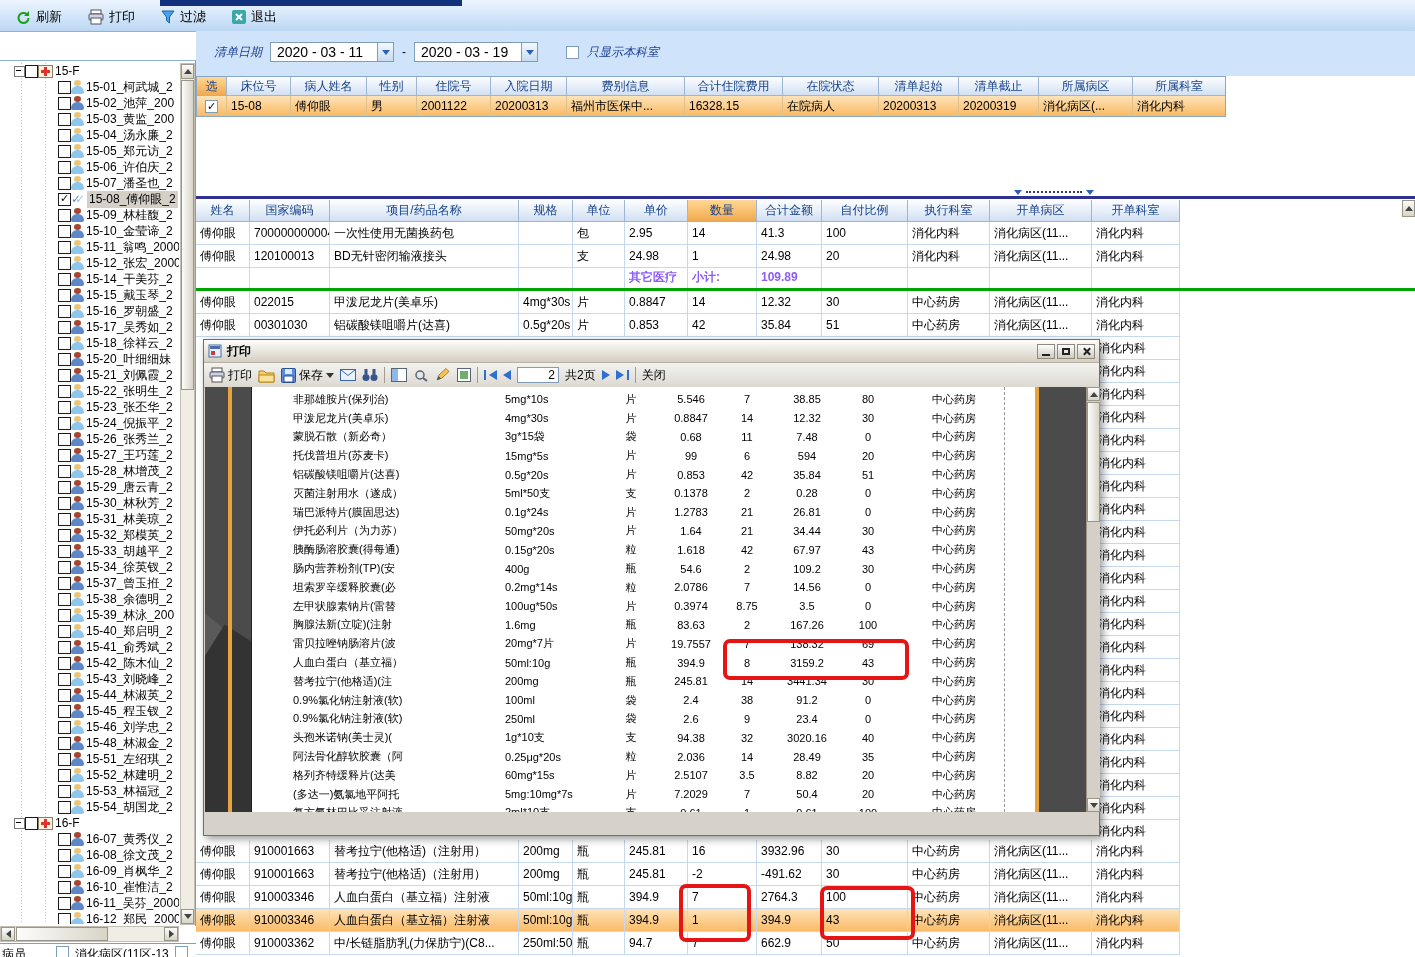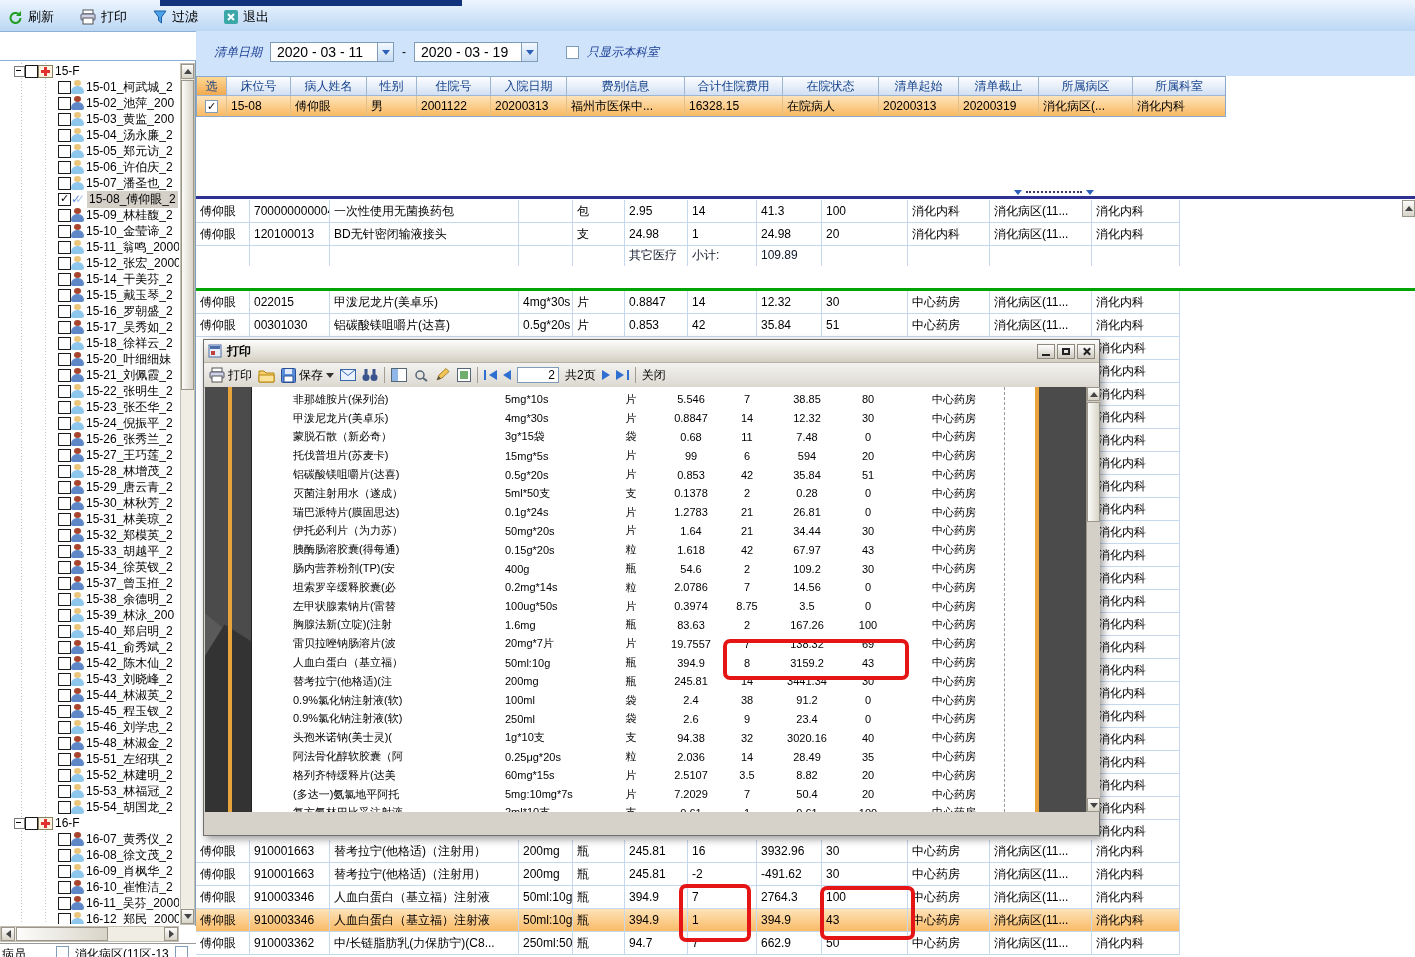--- a/index.html
+++ b/index.html
@@ -3,21 +3,21 @@
 <meta charset="utf-8">
 <style>
   html,body{margin:0;padding:0;background:#888;}
   #root{position:relative;width:1415px;height:957px;background:#fff;overflow:hidden;
         font-family:"Liberation Sans","DejaVu Sans",sans-serif;font-size:12px;color:#000;}
   .abs{position:absolute;}
 
   
   .top-toolbar{left:0;top:0;width:1415px;height:31px;background:linear-gradient(#ecf5fe,#bcd7f4);border-bottom:1px solid #8fb0d8;}
   .navy-frag{left:160px;top:0;width:302px;height:6px;background:#12327e;}
-  .tb-row{position:absolute;left:8px;top:7px;display:flex;gap:26px;align-items:center;height:20px;}
+  .tb-row{position:absolute;left:16px;top:7px;display:flex;gap:26px;align-items:center;height:20px;}
   .tb-btn{display:flex;align-items:center;gap:5px;font-size:13px;cursor:default;}
 
   
   .search-zone{left:0;top:31px;width:196px;height:29px;background:linear-gradient(#d8e9fb,#c2daf5);display:flex;align-items:center;padding-left:2px;gap:3px;box-sizing:border-box;}
   .search-input{width:66px;height:17px;background:#fff;border:1px solid #7f9db9;}
   .sq-btn{width:21px;height:21px;background:linear-gradient(#fefefe,#d9e7f6);border:1px solid #7f9db9;display:flex;align-items:center;justify-content:center;}
   .filter-zone{left:196px;top:31px;width:1219px;height:45px;background:#cfe4fb;}
   .filter-controls{position:absolute;left:18px;top:11px;display:flex;align-items:center;gap:8px;}
   .date-box{display:flex;height:20px;}
   .date-text{width:100px;background:#fff;border:1px solid #7f9db9;border-right:none;display:flex;align-items:center;padding-left:6px;font-size:14px;}
@@ -91,21 +91,21 @@
   .navy-line{left:196px;top:196px;width:1219px;height:3px;background:#2e3192;}
   .split-ind{left:1014px;top:188px;width:80px;height:8px;display:flex;align-items:center;gap:4px;}
   .split-dots{flex:1;border-top:2px dotted #3a3a6e;}
   .dgrid{width:984px;}
   .dg-h{display:flex;height:22px;}
   .dg-h .c{background:linear-gradient(#fdfeff,#d2e0f3);color:#15428b;text-align:center;border-right:1px solid #9db6d3;border-bottom:1px solid #9db6d3;line-height:21px;overflow:hidden;white-space:nowrap;box-sizing:border-box;}
   .dg-h .c:nth-child(7){background:linear-gradient(#ffd894,#f2a94f);}
   .dg-row{display:flex;height:23px;background:#fff;}
   .dg-row .c{border-right:1px solid #c6d8ee;border-bottom:1px solid #c6d8ee;line-height:22px;padding-left:4px;overflow:hidden;white-space:nowrap;box-sizing:border-box;}
   .dg-row.sub{height:20px;}
-  .dg-row.sub .c{line-height:19px;color:#0f172a;border-bottom:none;}
+  .dg-row.sub .c{line-height:19px;color:#8b5cf6;border-bottom:none;font-weight:bold;}
   .dg-row.selected{background:linear-gradient(#fee3b9,#f9b963);}
   .dg-h .c:nth-child(1),.dg-row .c:nth-child(1){width:54px;}
   .dg-h .c:nth-child(2),.dg-row .c:nth-child(2){width:80px;}
   .dg-h .c:nth-child(3),.dg-row .c:nth-child(3){width:189px;}
   .dg-h .c:nth-child(4),.dg-row .c:nth-child(4){width:54px;}
   .dg-h .c:nth-child(5),.dg-row .c:nth-child(5){width:52px;}
   .dg-h .c:nth-child(6),.dg-row .c:nth-child(6){width:63px;}
   .dg-h .c:nth-child(7),.dg-row .c:nth-child(7){width:69px;}
   .dg-h .c:nth-child(8),.dg-row .c:nth-child(8){width:65px;}
   .dg-h .c:nth-child(9),.dg-row .c:nth-child(9){width:86px;}
@@ -881,20 +881,35 @@
   </div>
 
   <div class="abs split-ind">
     <span class="tri-dn"></span>
     <span class="split-dots"></span>
     <span class="tri-dn"></span>
   </div>
   <div class="abs navy-line"></div>
 
   <div class="abs dgrid" style="left:196px;top:200px;">
+    <div class="dg-h">
+
+    <div class="c">姓名</div>
+        <div class="c">国家编码</div>
+        <div class="c">项目/药品名称</div>
+        <div class="c">规格</div>
+        <div class="c">单位</div>
+        <div class="c">单价</div>
+        <div class="c">数量</div>
+        <div class="c">合计金额</div>
+        <div class="c">自付比例</div>
+        <div class="c">执行科室</div>
+        <div class="c">开单病区</div>
+        <div class="c">开单科室</div>
+      </div>
     <div>
 
     <div class="dg-row">
         <div class="c">傅仰眼</div>
         <div class="c">700000000004</div>
         <div class="c">一次性使用无菌换药包</div>
         <div class="c"></div>
         <div class="c">包</div>
         <div class="c">2.95</div>
         <div class="c">14</div>

